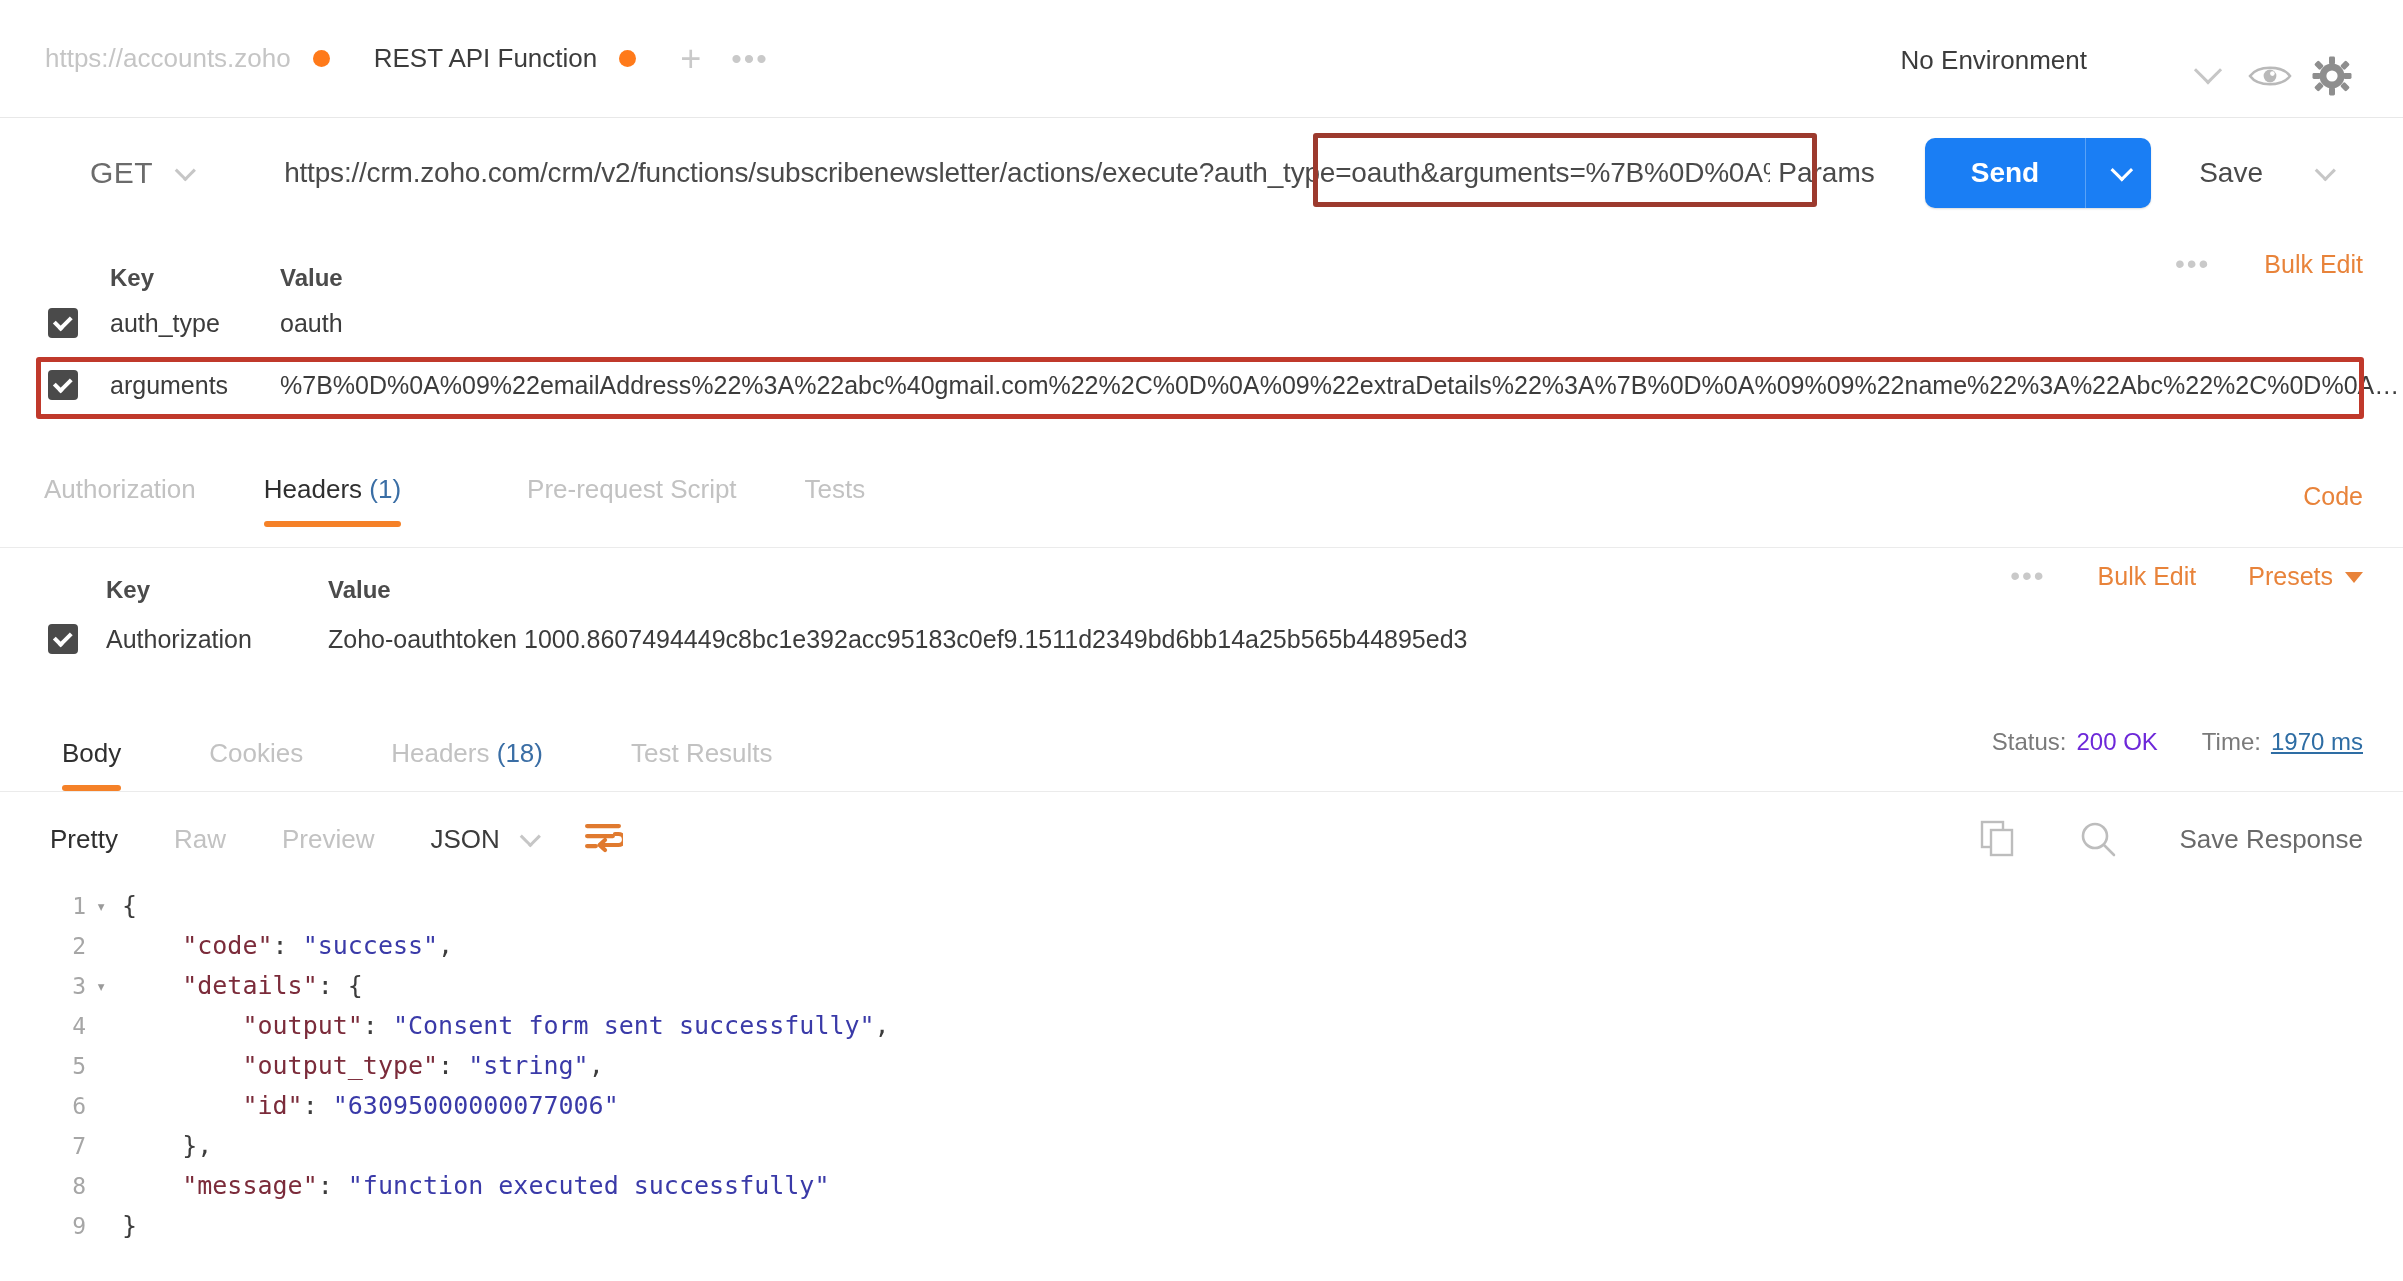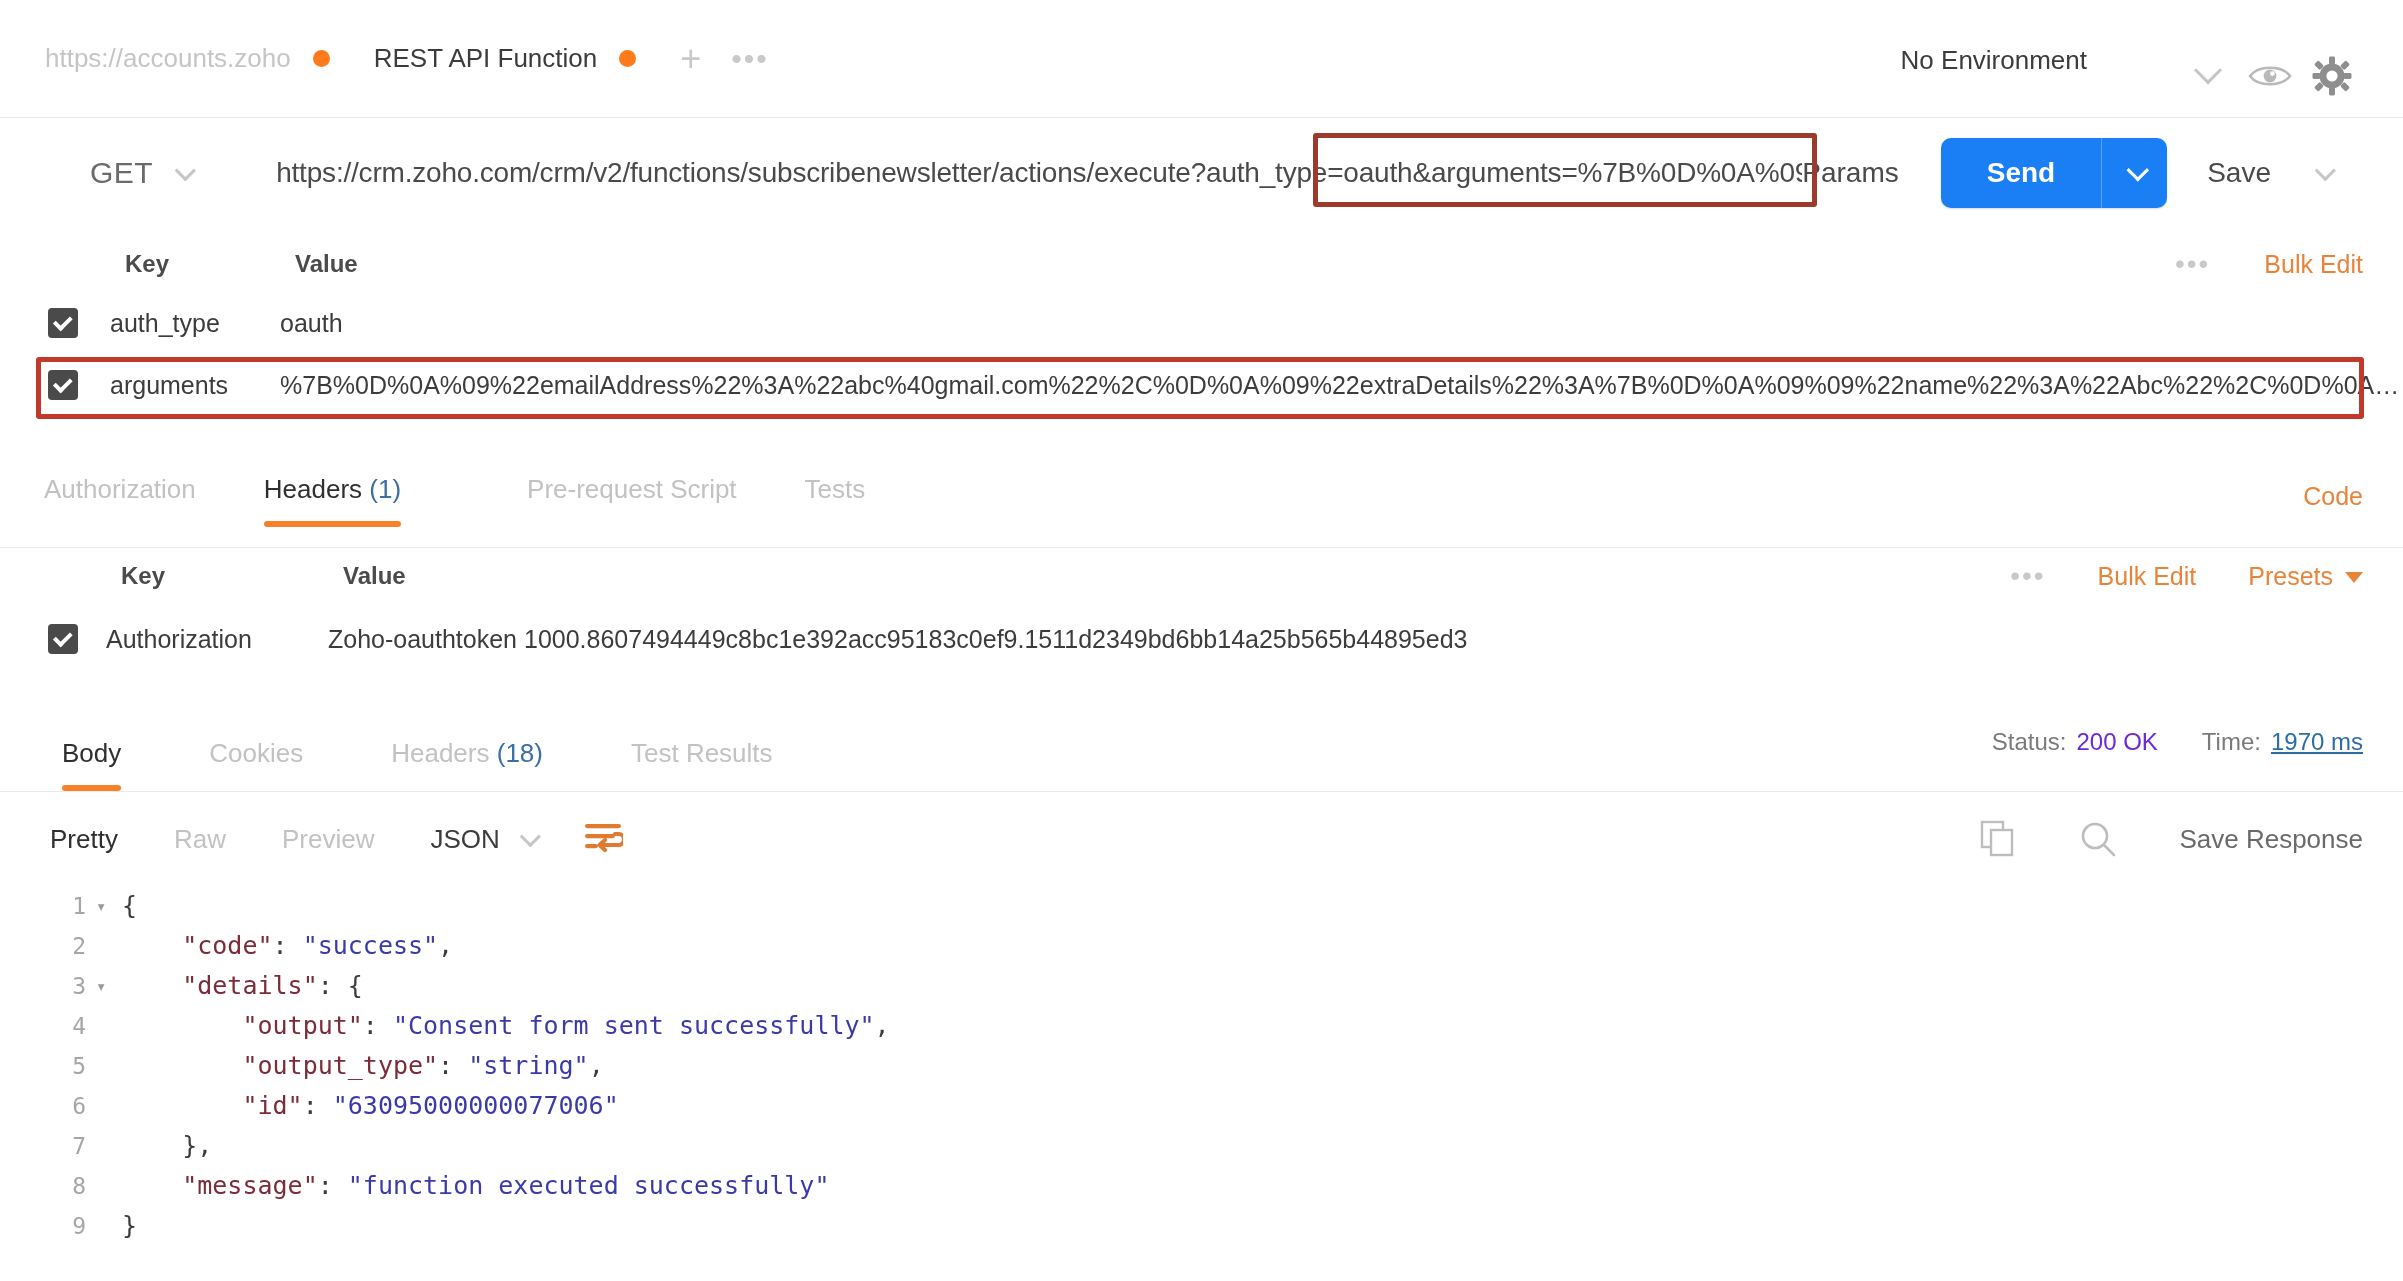--- a/index.html
+++ b/index.html
@@ -92,20 +92,21 @@
   }
 
   
   .urlbar {
     position: absolute;
     top: 128px; left: 0; right: 0;
     height: 90px;
     display: flex;
     align-items: center;
     padding-left: 90px;
+    gap: 8px;
   }
   .method {
     display: flex;
     align-items: center;
     gap: 22px;
     cursor: pointer;
   }
   .method-label {
     font-size: 30px;
     color: #6b6b6b;
@@ -182,23 +183,23 @@
   }
   .save-caret { margin-right: 50px; cursor: pointer; }
 
   
   .params-table {
     position: absolute;
     top: 236px; left: 0; right: 0;
   }
   .kv-head {
     display: flex;
-    align-items: center;
+    align-items: flex-end;
     height: 56px;
-    padding-left: 63px;
+    padding-left: 48px;
     font-size: 24px;
     font-weight: bold;
     color: #4b4b4b;
   }
   .col-check { width: 62px; flex: none; }
   .col-key { width: 170px; flex: none; }
   .col-value { flex: 1; min-width: 0; }
   .kv-row {
     display: flex;
     align-items: center;

